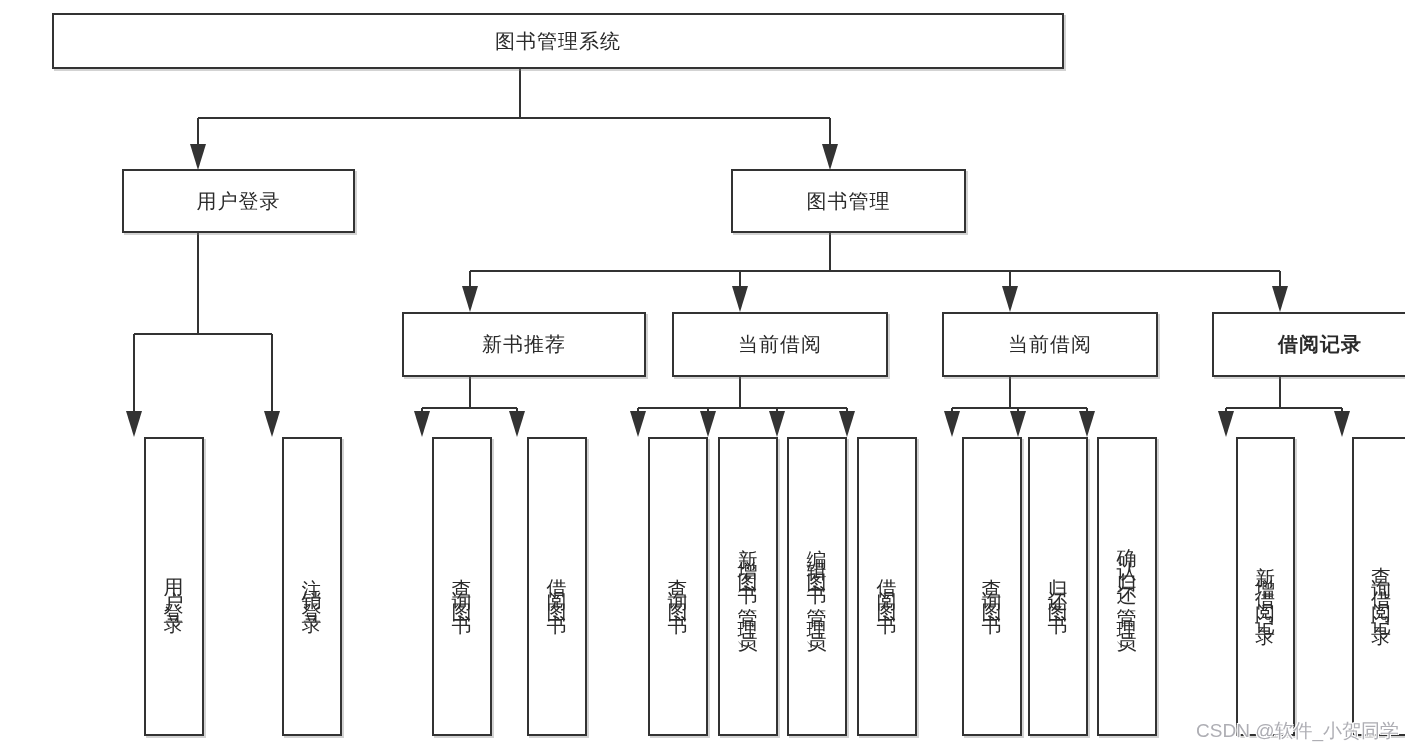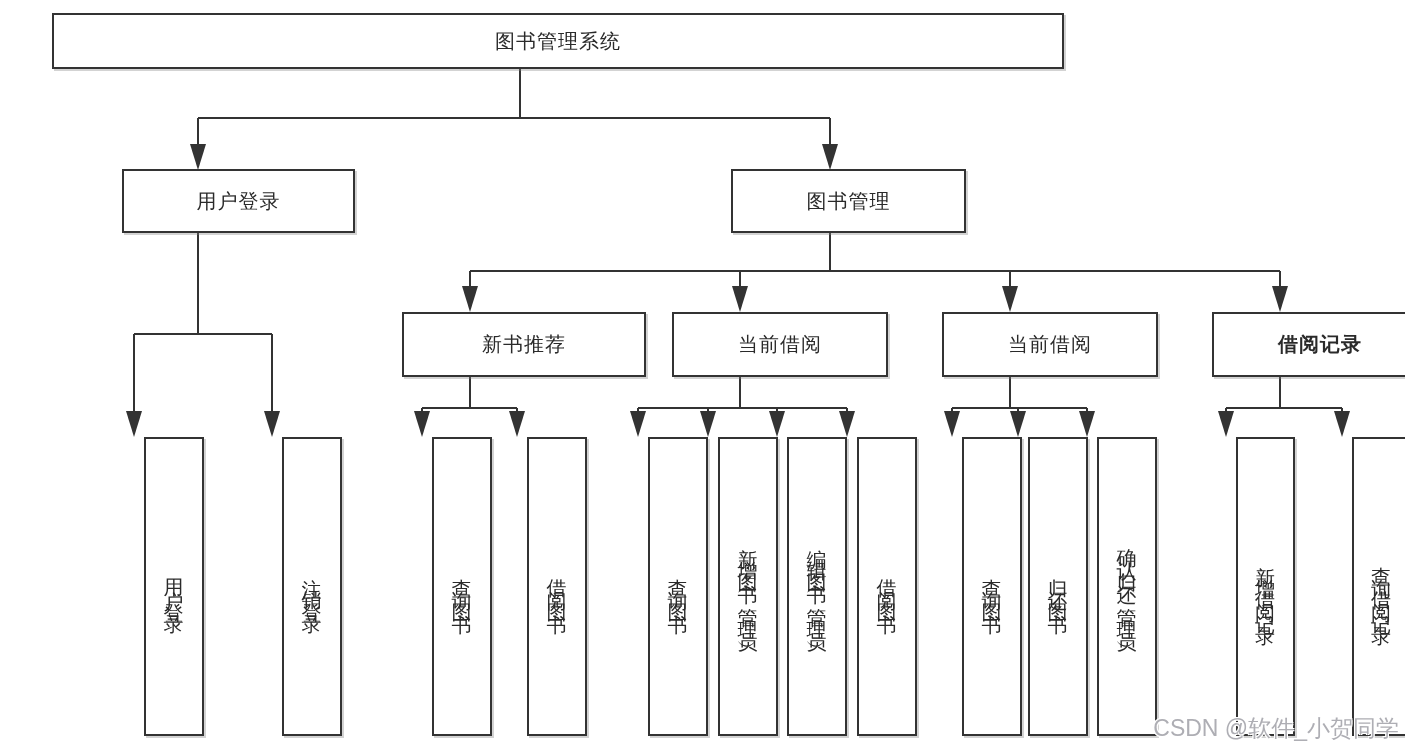--- a/index.html
+++ b/index.html
@@ -60,21 +60,21 @@
   .l-bor-borrow   { left: 817px; }
   .l-cur-query    { left: 922px; }
   .l-cur-return   { left: 988px; }
   .l-cur-confirm  { left: 1057px; }
   .l-rec-add      { left: 1196px; width: 59px; }
   .l-rec-queryrec { left: 1312px; width: 59px; }
   .watermark {
     position: absolute;
     right: 6px;
     bottom: 3px;
-    font-size: 23px;
+    font-size: 19px;
     color: #aeaeb4;
     z-index: 5;
     text-shadow: 1px 1px 0 #ffffff, -1px -1px 0 #ffffff, 1px -1px 0 #ffffff, -1px 1px 0 #ffffff;
     white-space: nowrap;
   }
 </style>
 </head>
 <body>
 
 <div id="stage">

